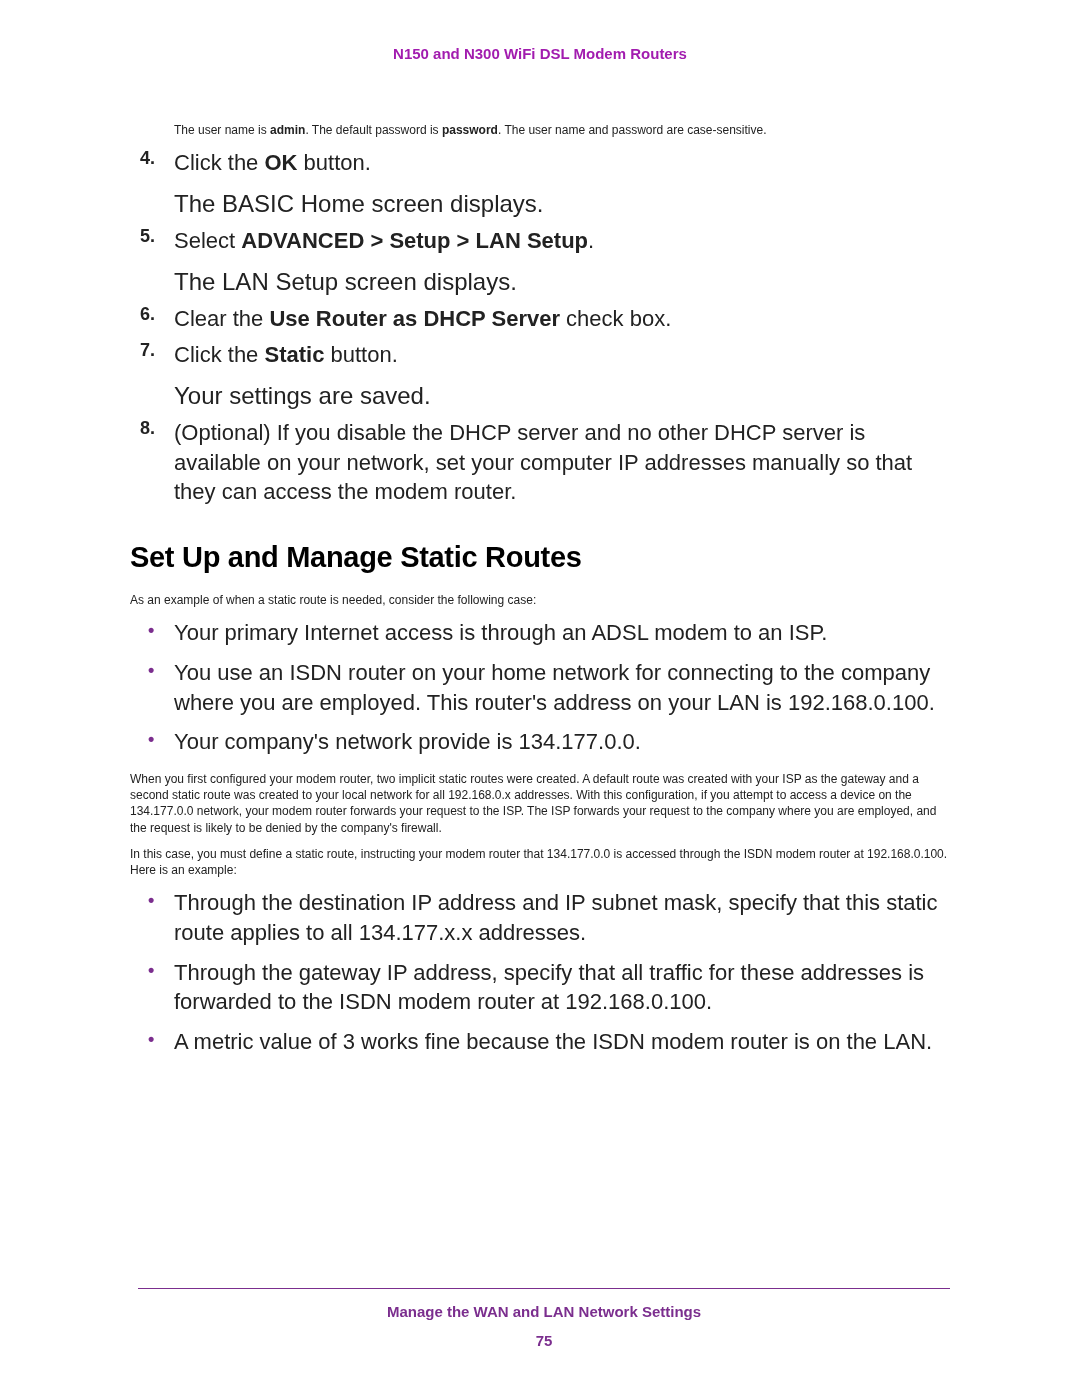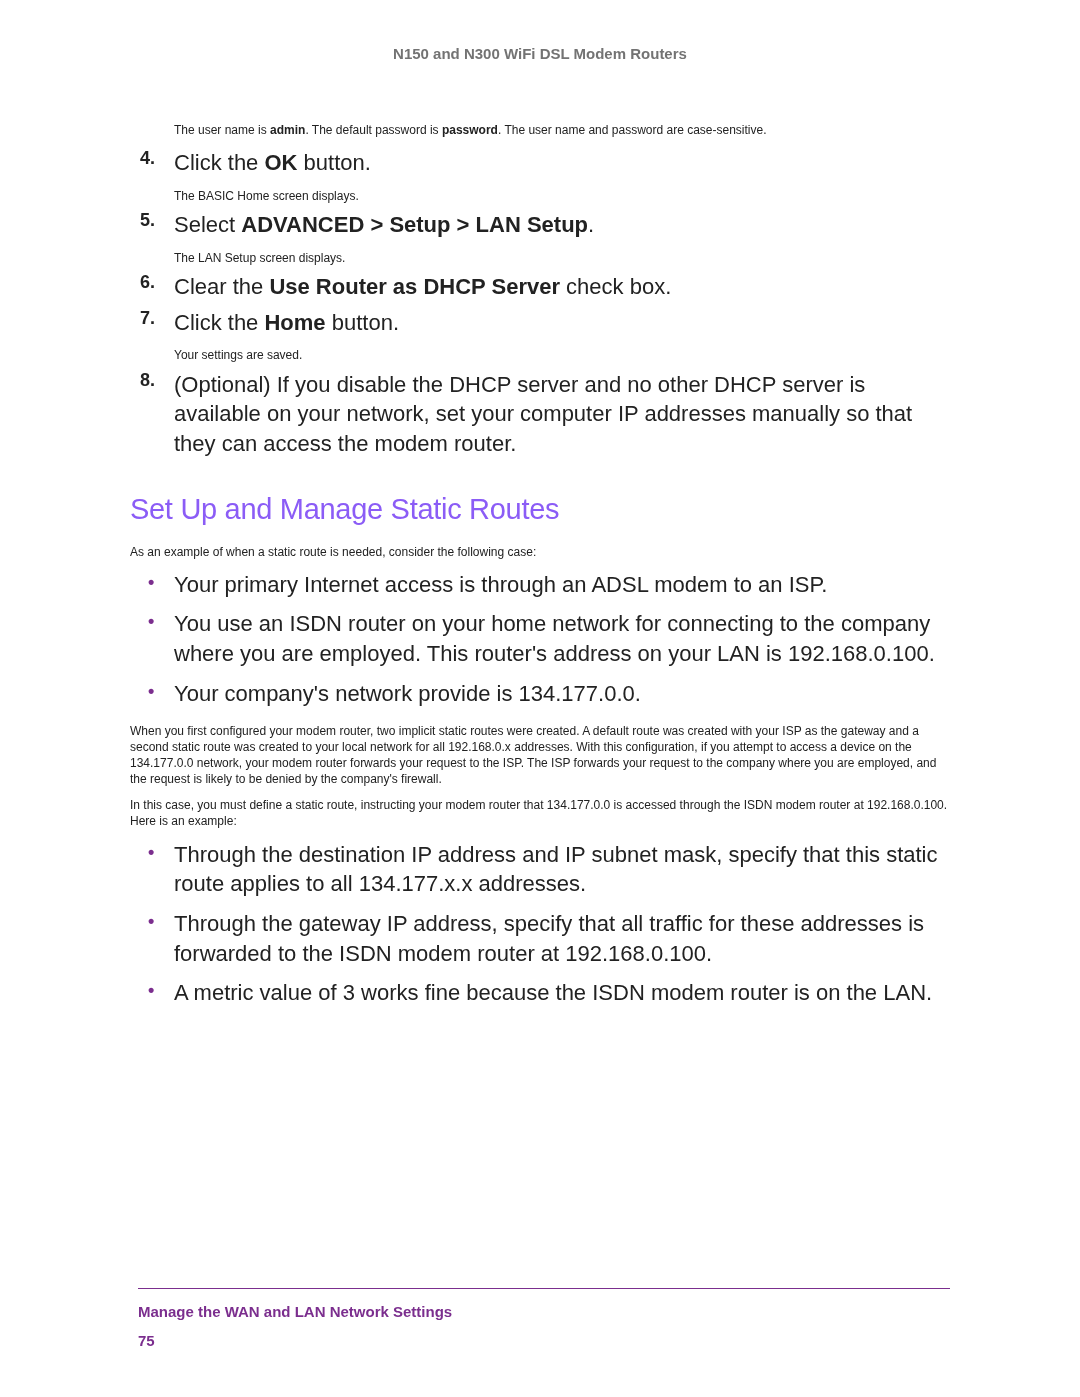--- a/index.html
+++ b/index.html
@@ -13,21 +13,21 @@
     width: 1080px;
     height: 1397px;
     position: relative;
     box-sizing: border-box;
     padding: 45px 130px 40px 130px;
   }
   .running-header {
     text-align: center;
     font-weight: bold;
     font-size: 15px;
-    color: #737373;
+    color: #a21caf;
     margin-bottom: 60px;
   }
   .body-text {
     font-size: 12px;
     line-height: 1.35;
     margin: 0 0 10px 0;
   }
   .indent {
     margin-left: 44px;
   }
@@ -49,29 +49,29 @@
     left: 10px;
     top: 0;
     font-weight: bold;
     font-size: 18px;
   }
   ol.steps > li .step-text {
     font-size: 22px;
     line-height: 1.35;
   }
   ol.steps > li .step-sub {
-    font-size: 12px;
+    font-size: 24px;
     line-height: 1.35;
     margin-top: 10px;
   }
   .bold { font-weight: bold; }
   h2.section {
-    color: #8b5cf6;
+    color: #000000;
     font-size: 29px;
-    font-weight: normal;
+    font-weight: bold;
     margin: 34px 0 18px 0;
     letter-spacing: -0.3px;
   }
   ul.bullets {
     list-style: none;
     padding: 0;
     margin: 10px 0 14px 0;
   }
   ul.bullets > li {
     position: relative;
@@ -87,20 +87,21 @@
     top: 0;
     color: #7b2e8e;
     font-weight: bold;
     font-size: 18px;
   }
   .footer {
     position: absolute;
     left: 138px;
     right: 130px;
     bottom: 48px;
+    text-align: center;
   }
   .footer-rule {
     border: none;
     border-top: 1.5px solid #7b2e8e;
     margin: 0 0 14px 0;
   }
   .footer-title {
     color: #7b2e8e;
     font-weight: bold;
     font-size: 15px;
@@ -129,21 +130,21 @@
       <div class="step-sub">The BASIC Home screen displays.</div>
     </li>
     <li>
       <div class="step-text"><span>Select </span><span class="bold">ADVANCED &gt; Setup &gt; LAN Setup</span><span>.</span></div>
       <div class="step-sub">The LAN Setup screen displays.</div>
     </li>
     <li>
       <div class="step-text"><span>Clear the </span><span class="bold">Use Router as DHCP Server</span><span> check box.</span></div>
     </li>
     <li>
-      <div class="step-text"><span>Click the </span><span class="bold">Home</span><span> button.</span></div>
+      <div class="step-text"><span>Click the </span><span class="bold">Static</span><span> button.</span></div>
       <div class="step-sub">Your settings are saved.</div>
     </li>
     <li>
       <div class="step-text">(Optional) If you disable the DHCP server and no other DHCP server is available on your network, set your computer IP addresses manually so that they can access the modem router.</div>
     </li>
   </ol>
 
   <h2 class="section">Set Up and Manage Static Routes</h2>
 
   <p class="body-text">As an example of when a static route is needed, consider the following case:</p>

